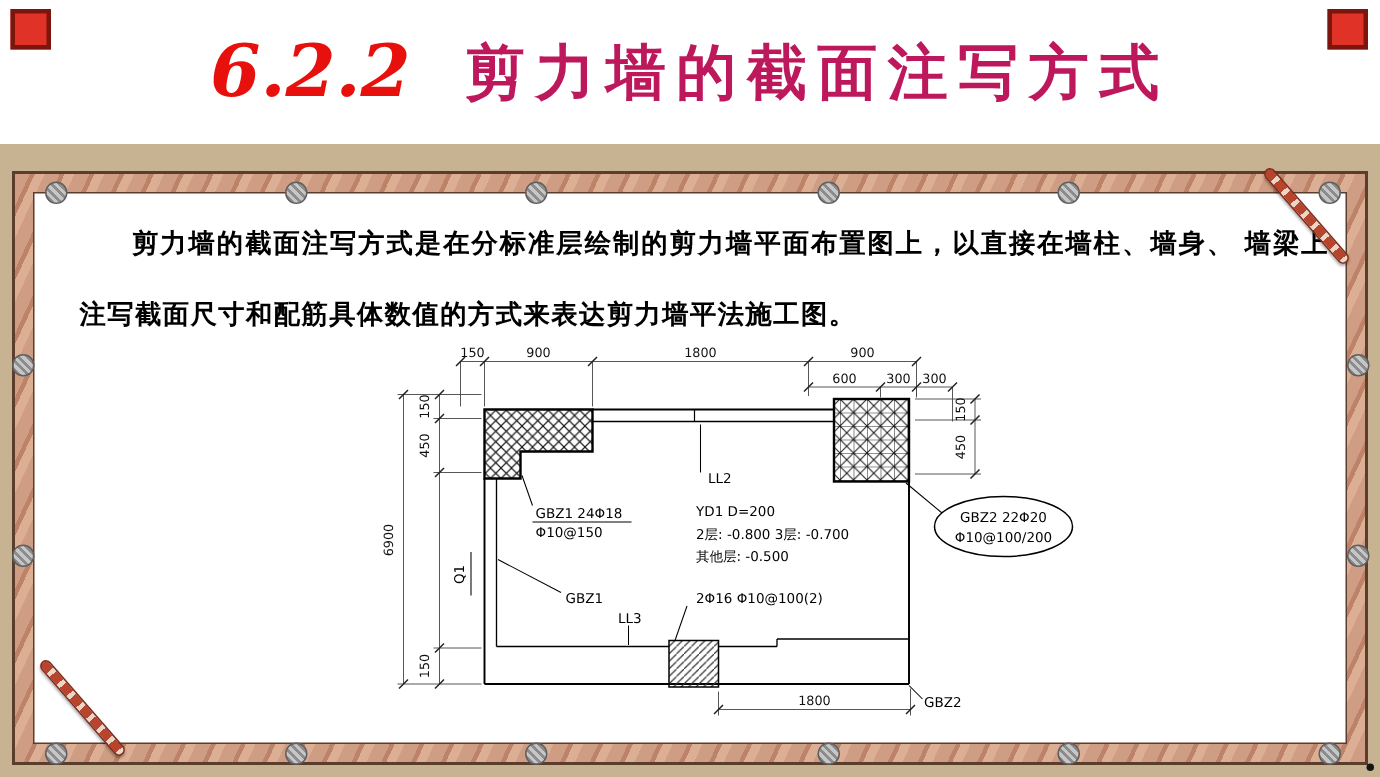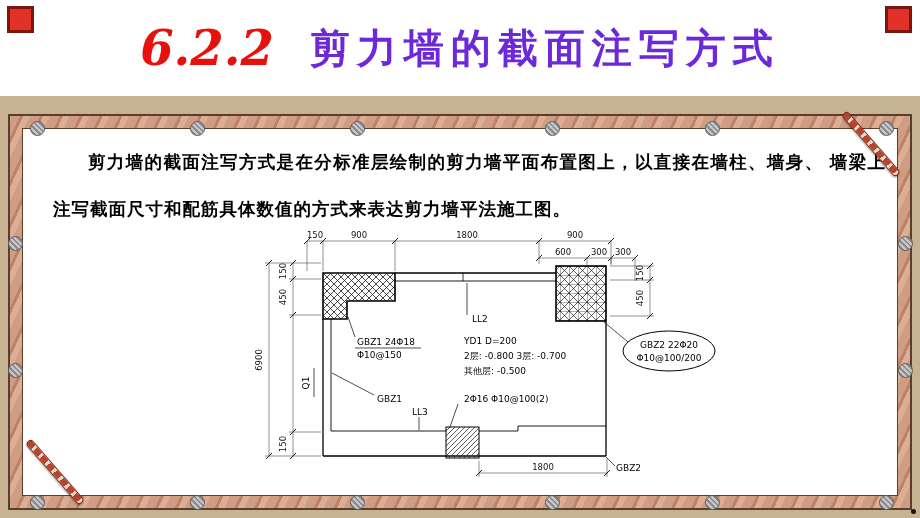--- a/index.html
+++ b/index.html
@@ -5,21 +5,21 @@
   html,body{margin:0;padding:0;}
   body{width:920px;height:518px;overflow:hidden;font-family:"Liberation Sans",sans-serif;}
   #slide{position:relative;width:920px;height:518px;background:#c7b392;overflow:hidden;}
 
   
   .title-band{position:absolute;left:0;top:0;width:920px;height:96px;background:#ffffff;
     display:flex;align-items:center;justify-content:center;gap:36px;}
   .title-number{font-family:"DejaVu Serif",serif;font-style:italic;font-weight:bold;
     font-size:48px;color:#e8100c;}
   .title-text{font-family:"DejaVu Sans",sans-serif;font-weight:bold;font-size:40px;
-    color:#6d28d9;letter-spacing:7px;}
+    color:#be185d;letter-spacing:7px;}
   .red-square{position:absolute;width:27px;height:27px;background:#e03226;
     border:3px solid #7d150f;box-sizing:border-box;}
   .red-square.left{left:7px;top:6px;}
   .red-square.right{right:8px;top:6px;}
 
   
   .panel{position:absolute;left:8px;top:114px;width:904px;height:396px;box-sizing:border-box;
     border:2px solid #5a3d2c;padding:12px;
     background:repeating-linear-gradient(115deg,#cf9d83 0 9px,#bd8368 9px 12px,#dcae94 12px 18px);}
   .panel-inner{position:relative;width:100%;height:100%;background:#ffffff;

